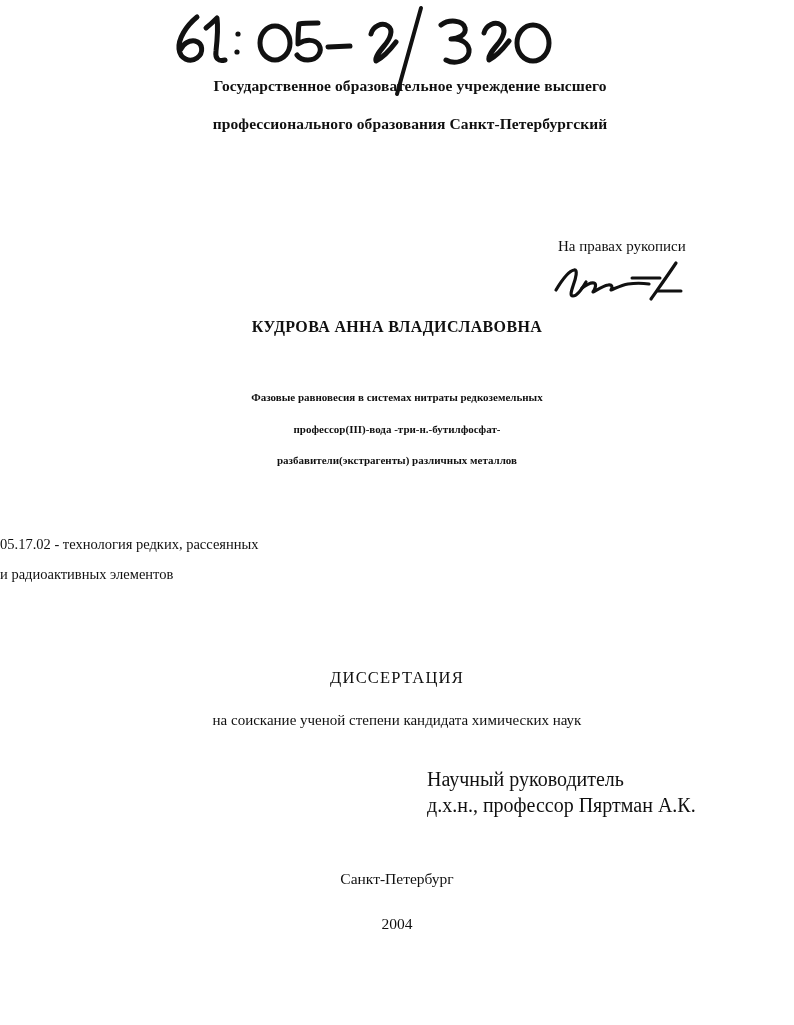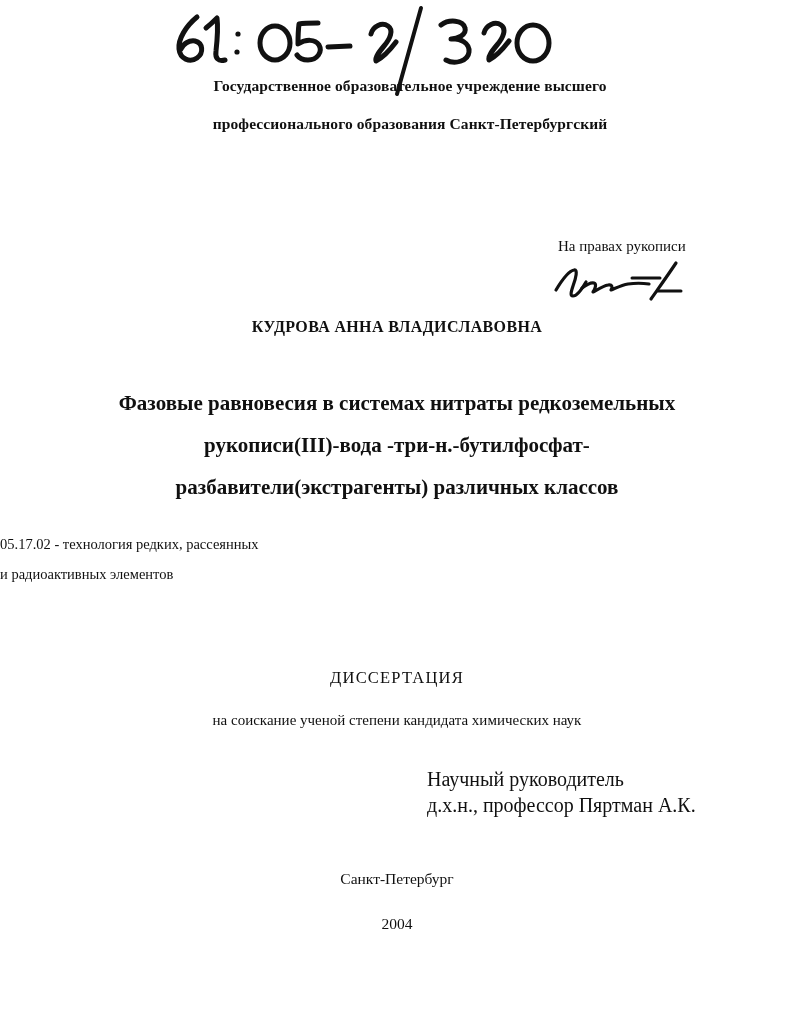--- a/index.html
+++ b/index.html
@@ -106,21 +106,21 @@
   
   .title {
     position: absolute;
     top: 392px;
     left: 0;
     width: 794px;
     text-align: center;
   }
   .title .tline {
     font-weight: bold;
-    font-size: 21px;
+    font-size: 11px;
     line-height: 1.05;
     margin-bottom: 20px;
     white-space: nowrap;
   }
   .title .tline:last-child {
     margin-bottom: 0;
   }
 
   
   .specialty {
@@ -244,22 +244,22 @@
           <path d="M110 33 L133 33" stroke-width="3"></path>
         </g>
       </svg>
     </div>
   </div>
 
   <div class="author">КУДРОВА АННА ВЛАДИСЛАВОВНА</div>
 
   <div class="title">
     <div class="tline">Фазовые равновесия в системах нитраты редкоземельных</div>
-    <div class="tline">рукописи(III)-вода -три-н.-бутилфосфат-</div>
-    <div class="tline">разбавители(экстрагенты) различных классов</div>
+    <div class="tline">профессор(III)-вода -три-н.-бутилфосфат-</div>
+    <div class="tline">разбавители(экстрагенты) различных металлов</div>
   </div>
 
   <div class="specialty">
     <div class="sline">05.17.02 - технология редких, рассеянных</div>
     <div class="sline">и радиоактивных элементов</div>
   </div>
 
   <div class="degree">
     <div class="degree-heading">ДИССЕРТАЦИЯ</div>
     <div class="degree-sub">на соискание ученой степени кандидата химических наук</div>

